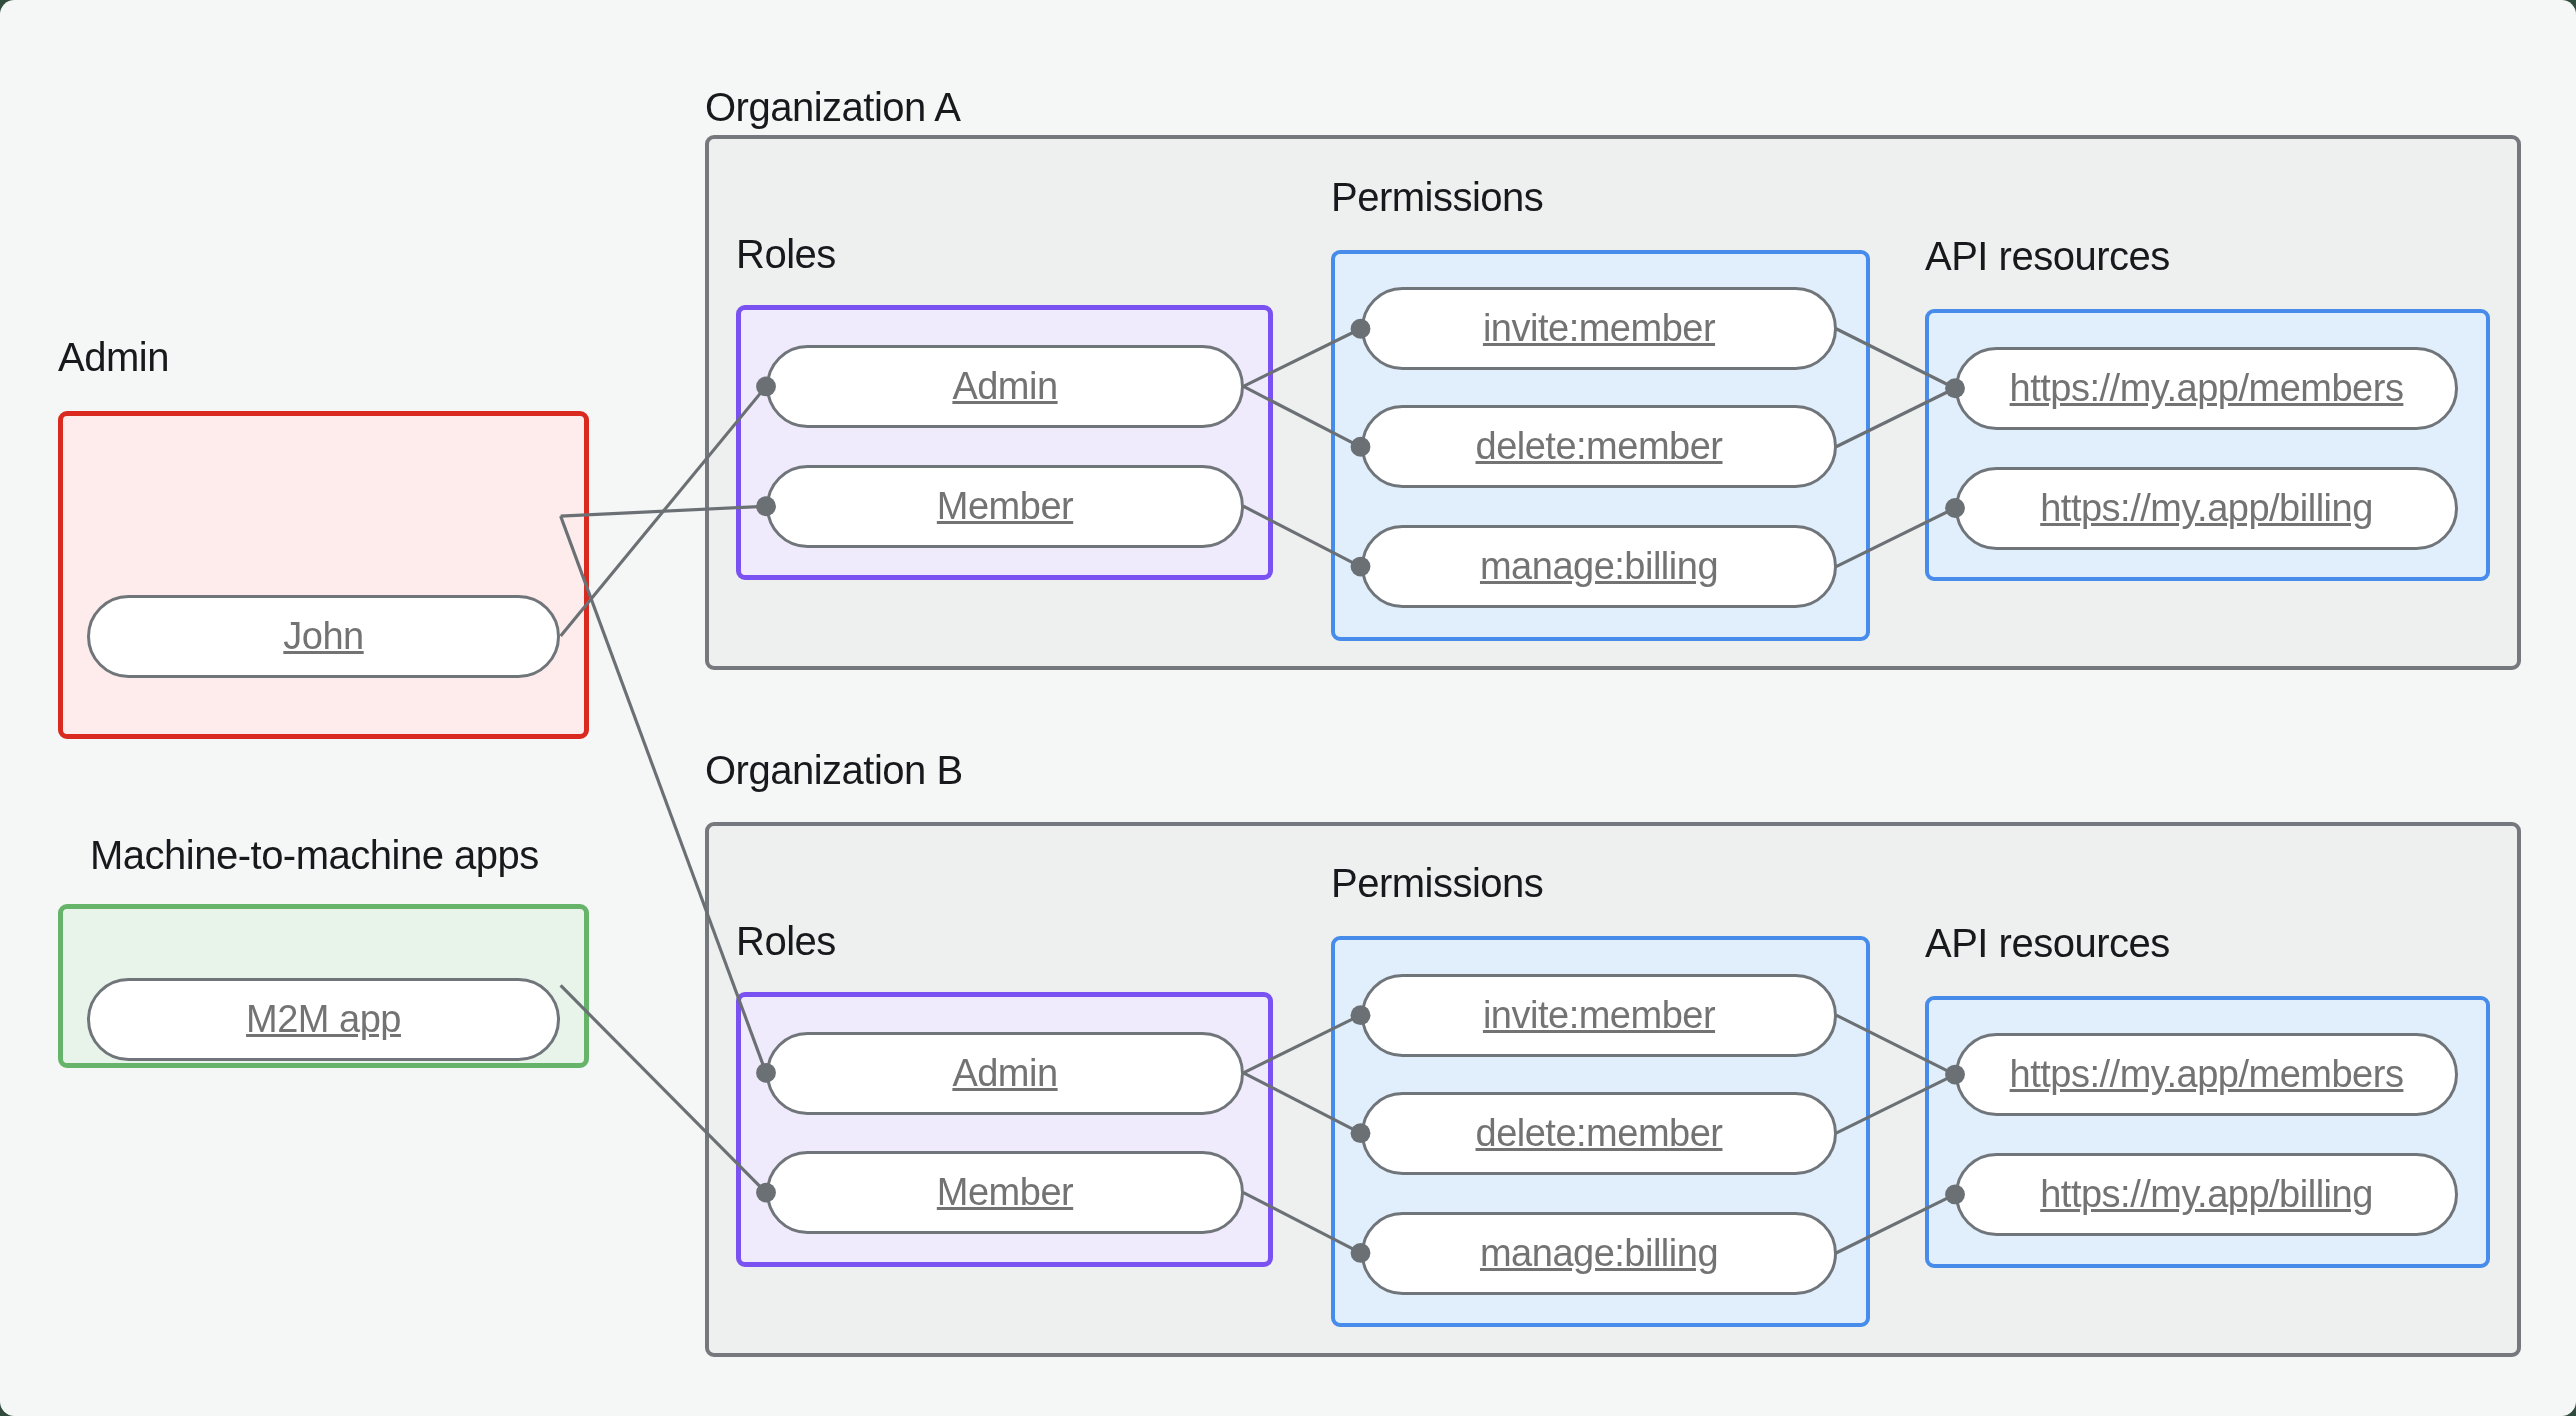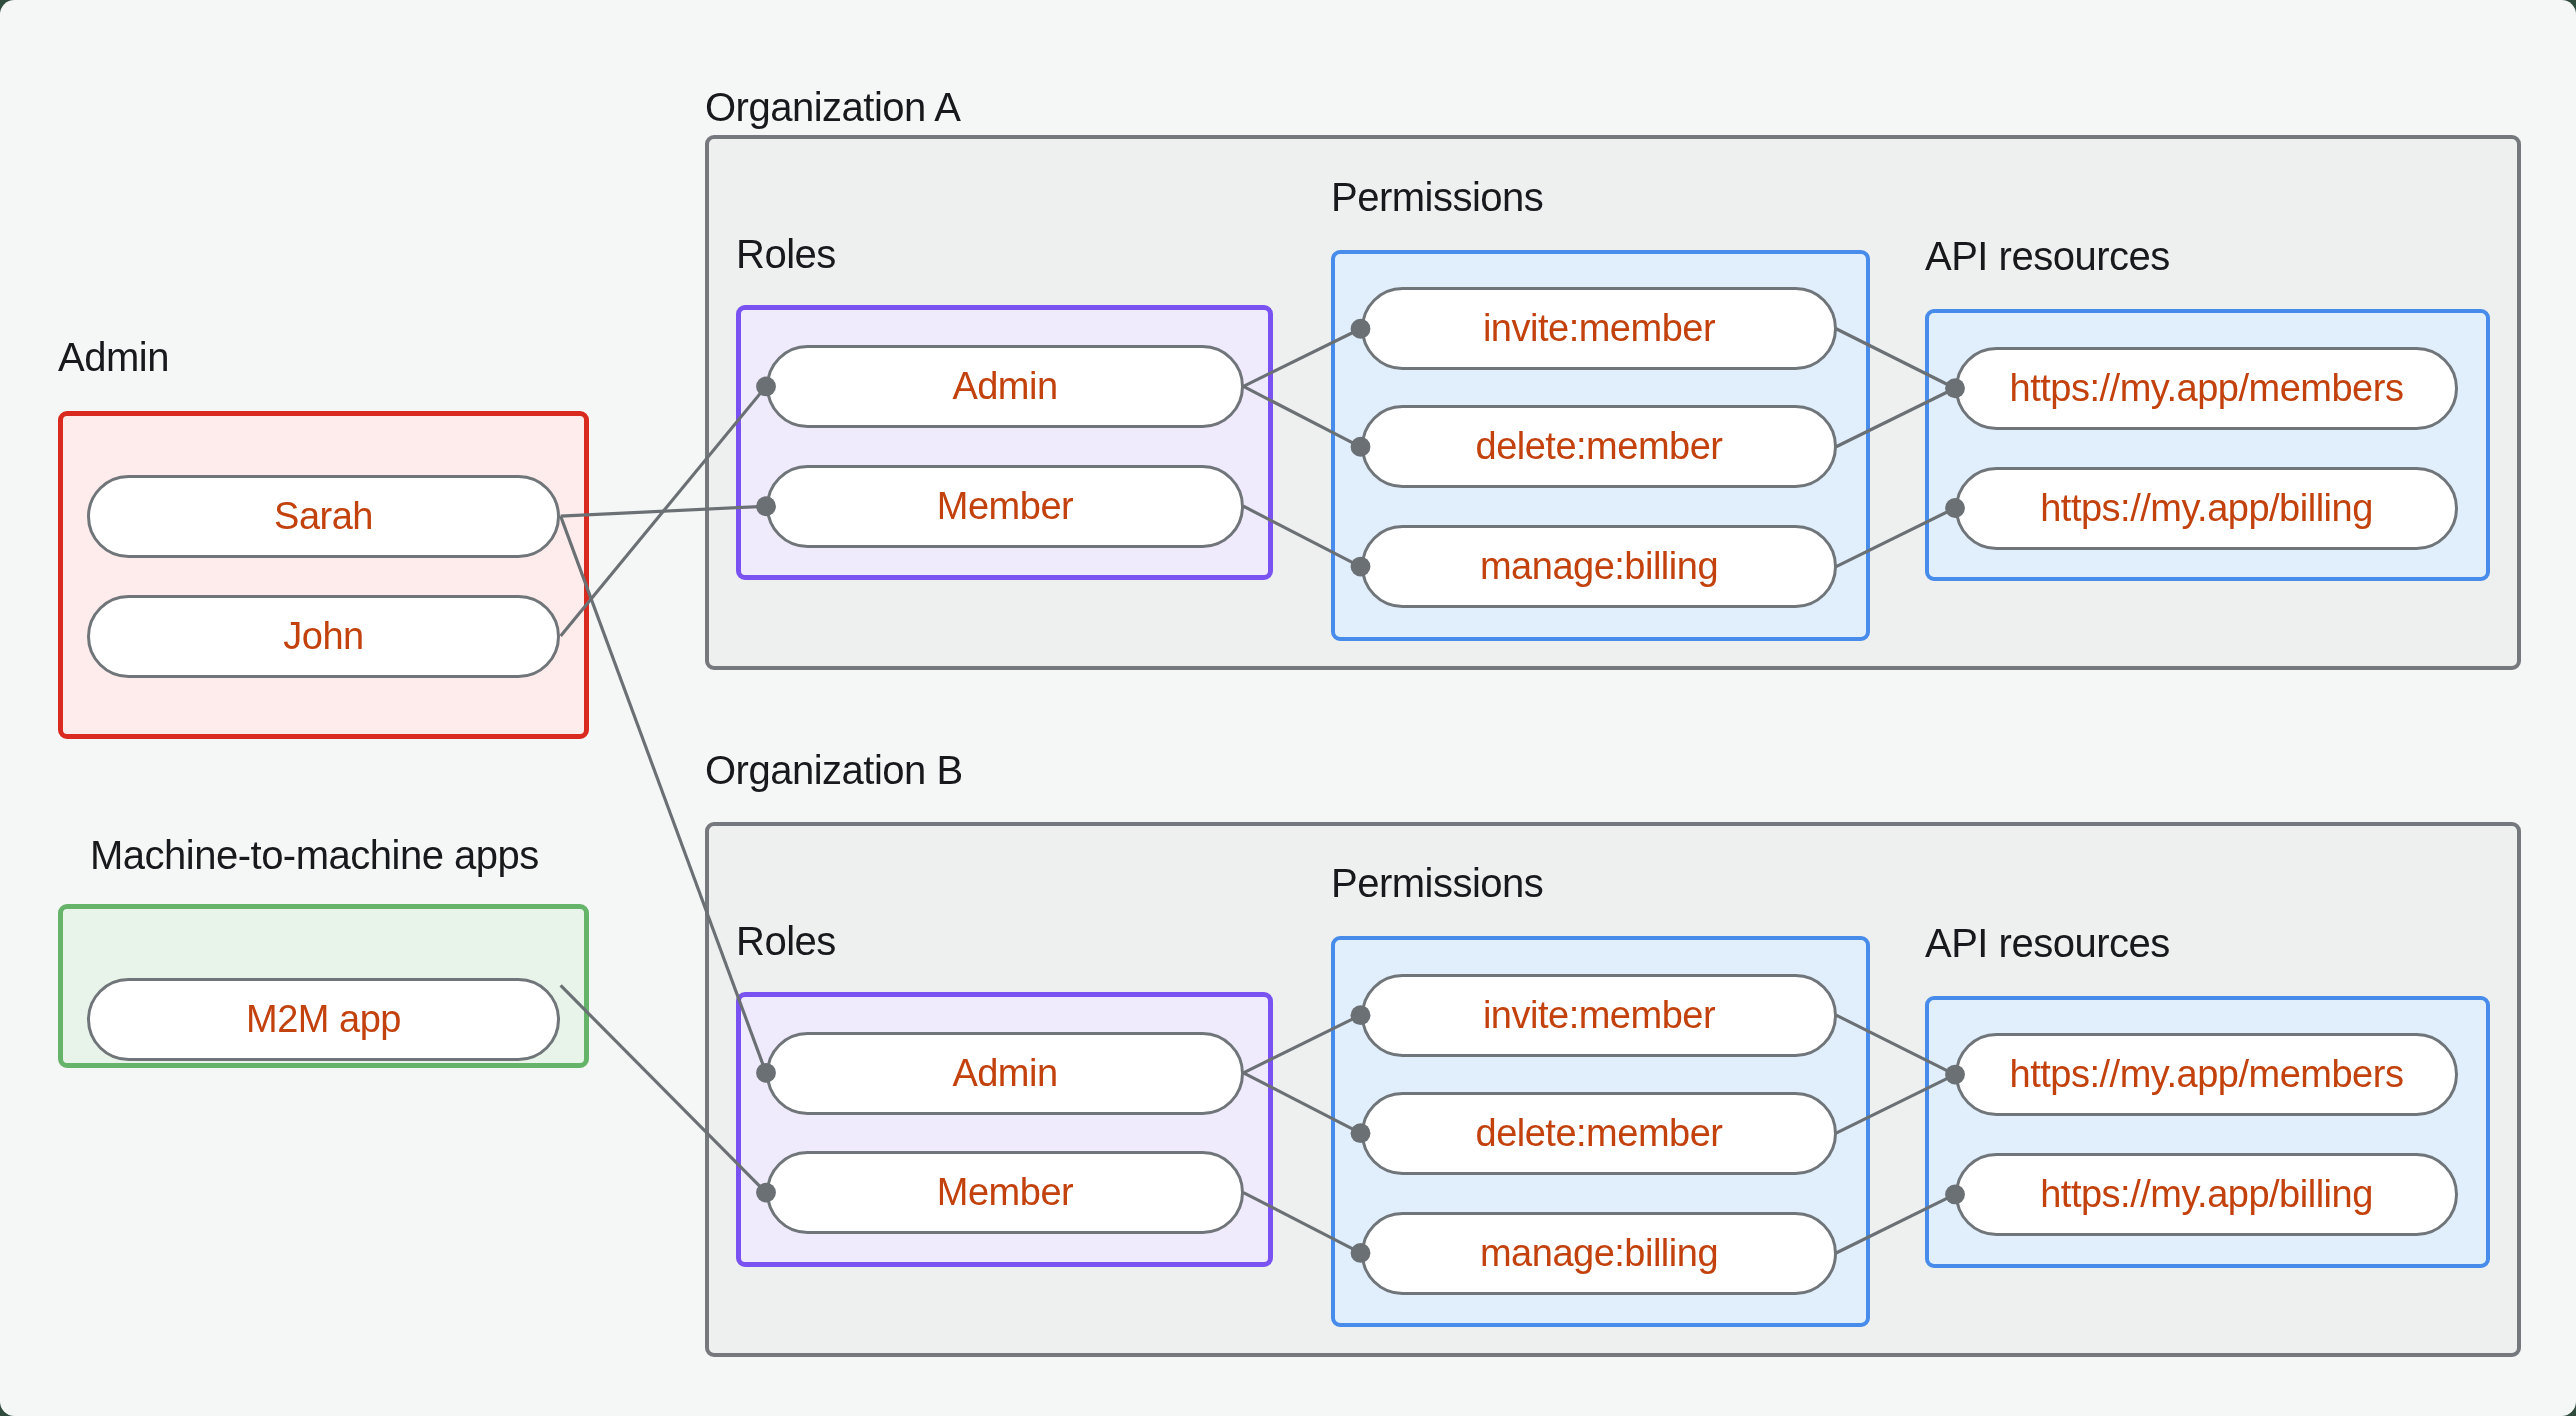--- a/index.html
+++ b/index.html
@@ -9,34 +9,33 @@
   .title{font-size:40px;color:#17191c;letter-spacing:-0.5px;white-space:nowrap;}
   .box{border-radius:9px;}
   .orgbox{background:#eeefef;border:4.5px solid #75797d;border-radius:9px;}
   .usersbox{background:#fdeceb;border:5.4px solid #da291f;}
   .rolesbox{background:#f0eafd;border:5.4px solid #7a52f2;}
   .permbox{background:#e1effd;border:4.5px solid #478ceb;}
   .apibox{background:#e1effd;border:4.5px solid #478ceb;}
   .m2mbox{background:#e8f4e9;border:5.4px solid #66b46a;}
   .pill{background:#ffffff;border:3.6px solid #70757a;border-radius:54px;
         display:flex;align-items:center;justify-content:center;
-        font-size:38px;color:#c2410c;letter-spacing:-0.5px;white-space:nowrap;}
+        font-size:38px;color:#737373;letter-spacing:-0.5px;white-space:nowrap;text-decoration:underline;}
   svg.wires{position:absolute;left:0;top:0;pointer-events:none;}
   .wire{stroke:#6b7074;stroke-width:3.5;fill:none;}
   .dot{fill:#6b7074;stroke:none;}
 </style>
 </head>
 <body>
 
 <div class="stage">
   <div class="card">
 
     <div class="abs title" style="left:58px;top:335px;">Admin</div>
     <div class="abs box usersbox" style="left:58px;top:411px;width:531px;height:328px;"></div>
-    <div class="abs pill" style="left:87px;top:475px;width:473px;height:83px;">Sarah</div>
     <div class="abs pill" style="left:87px;top:595px;width:473px;height:83px;">John</div>
 
     <div class="abs title" style="left:58px;top:833px;margin-left:32px;">Machine-to-machine apps</div>
     <div class="abs box m2mbox" style="left:58px;top:904px;width:531px;height:164px;"></div>
     <div class="abs pill" style="left:87px;top:978px;width:473px;height:83px;">M2M app</div>
 
     <div class="abs title" style="left:705px;top:61px;margin-top:24px;">Organization A</div>
     <div class="abs orgbox" style="left:705px;top:135px;width:1816px;height:535px;"></div>
 
     <div class="abs title" style="left:736px;top:232px;">Roles</div>

